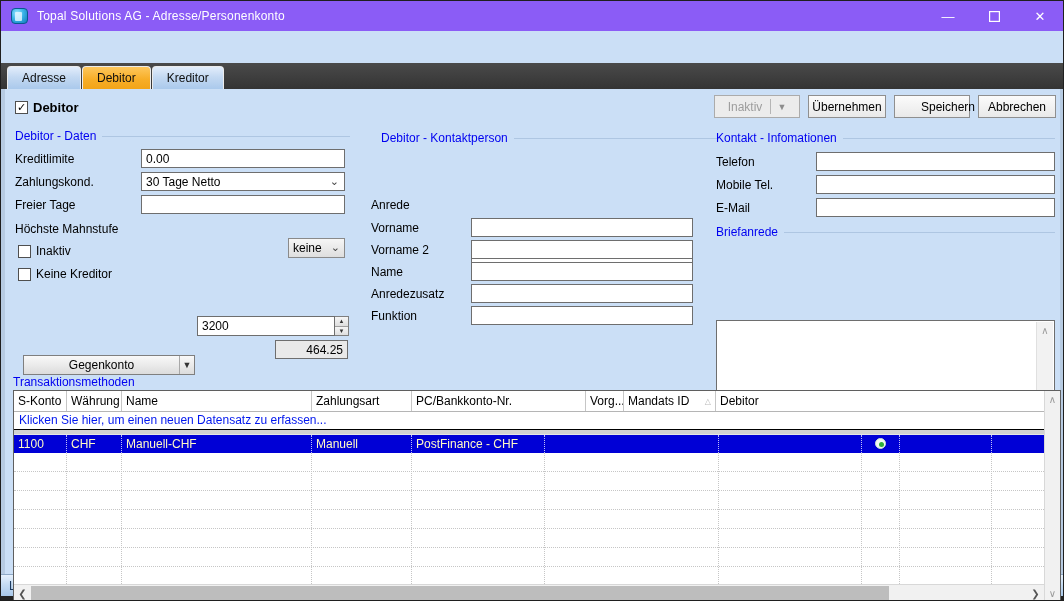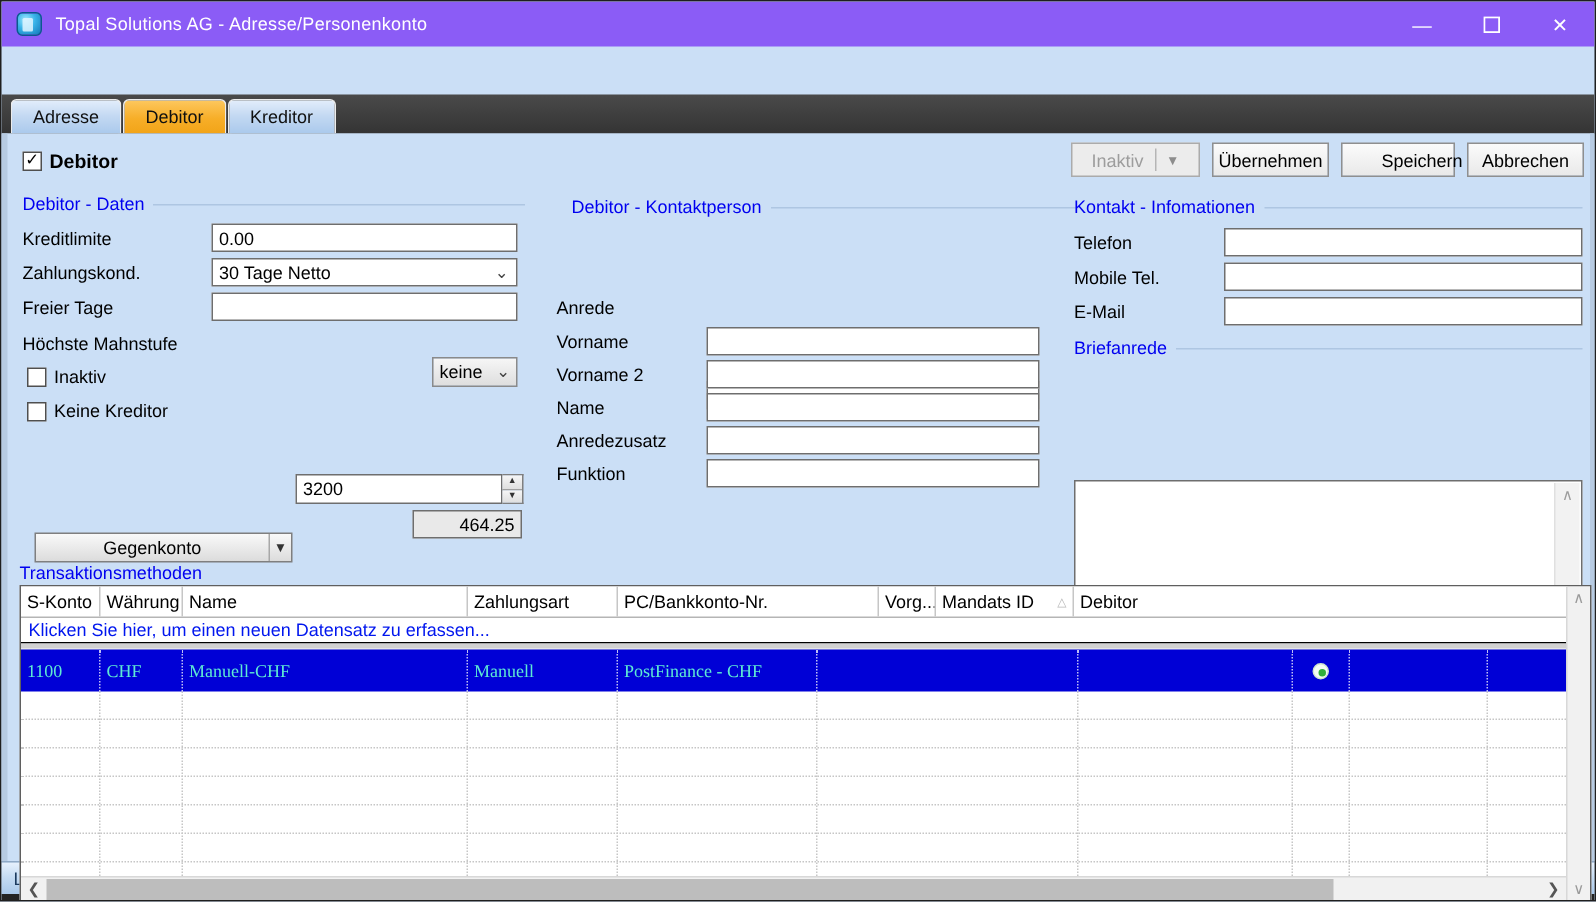--- a/index.html
+++ b/index.html
@@ -67,21 +67,21 @@
   .grid-panel { position:absolute; left:8px; top:301px; width:1048px; height:212px; background:#fff; border:1px solid #5f5f5f; display:flex; }
   .grid-left { width:1030px; display:flex; flex-direction:column; }
   .grid-row { display:flex; flex:0 0 auto; }
   .c0{width:52px;} .c1{width:55px;} .c2{width:190px;} .c3{width:100px;} .c4{width:133px;} .c5{width:174px;} .c6{width:143px;} .c7{width:38px;} .c8{width:92px;} .c9{width:53px;}
   .hcell { height:20px; display:flex; align-items:center; padding:0 4px; font-size:12px; border-left:1px solid #c6c6c6; overflow:hidden; white-space:nowrap; position:relative; }
   .hcell:first-child { border-left:none; }
   .hcell .sort { margin-left:auto; font-size:8px; color:#b9b9b9; }
   .grid-header { border-bottom:1px solid #b5b5b5; background:#fff; }
   .newrow { height:18px; display:flex; align-items:center; padding:0 5px; color:#0016ee; font-size:12px; white-space:nowrap; border-bottom:1px solid #000; }
   .sepband { height:5px; background:#d2d2d2; border-bottom:1px solid #e6e6e6; }
-  .sel-row { background:#0000d6; color:#5eead4; height:28px;font-family:Liberation Serif, serif; }
+  .sel-row { background:#0000d6; color:#fef9c3; height:18px; }
   .scell { display:flex; align-items:center; padding:0 4px; font-size:12px; border-left:1px dotted rgba(255,255,255,.75); overflow:hidden; white-space:nowrap; }
   .scell:first-child { border-left:none; }
   .radio-on { width:11px; height:11px; border-radius:50%; background:#f4fbf4; border:1px solid #cfe5cf; margin:0 auto; position:relative; }
   .radio-on::after { content:""; position:absolute; left:3px; top:3px; width:5px; height:5px; border-radius:50%; background:#2fae3a; }
   .grid-empty { flex:1 1 auto; position:relative; overflow:hidden; }
   .empty-line { height:19px; border-bottom:1px dotted #c6c6c6; }
   .vline { position:absolute; top:0; bottom:0; border-left:1px dotted #c6c6c6; }
 
   .hscroll { height:17px; background:#f1f1f1; border-top:1px solid #d8d8d8; display:flex; align-items:center; position:relative; flex:0 0 auto; }
   .hscroll .arr { width:17px; height:17px; display:flex; align-items:center; justify-content:center; color:#555; font-size:10px; }

